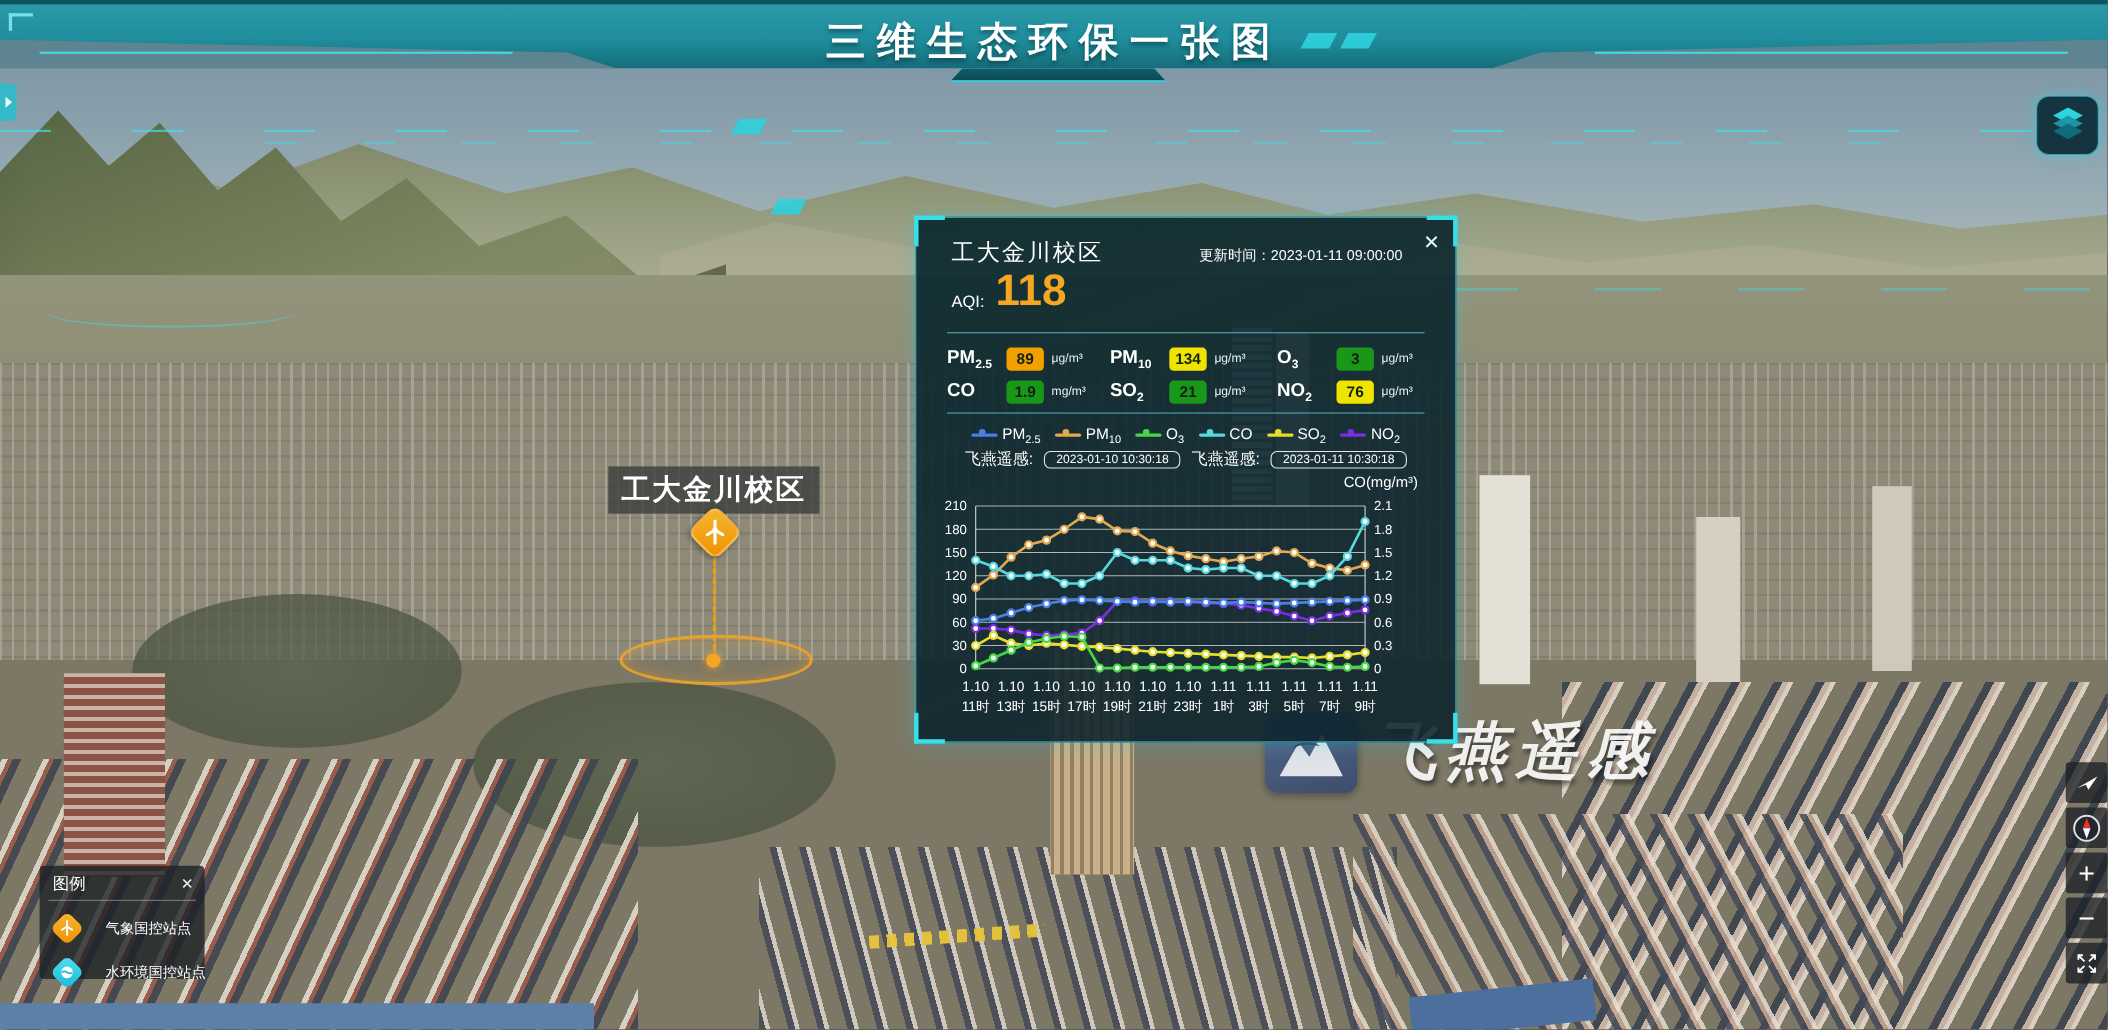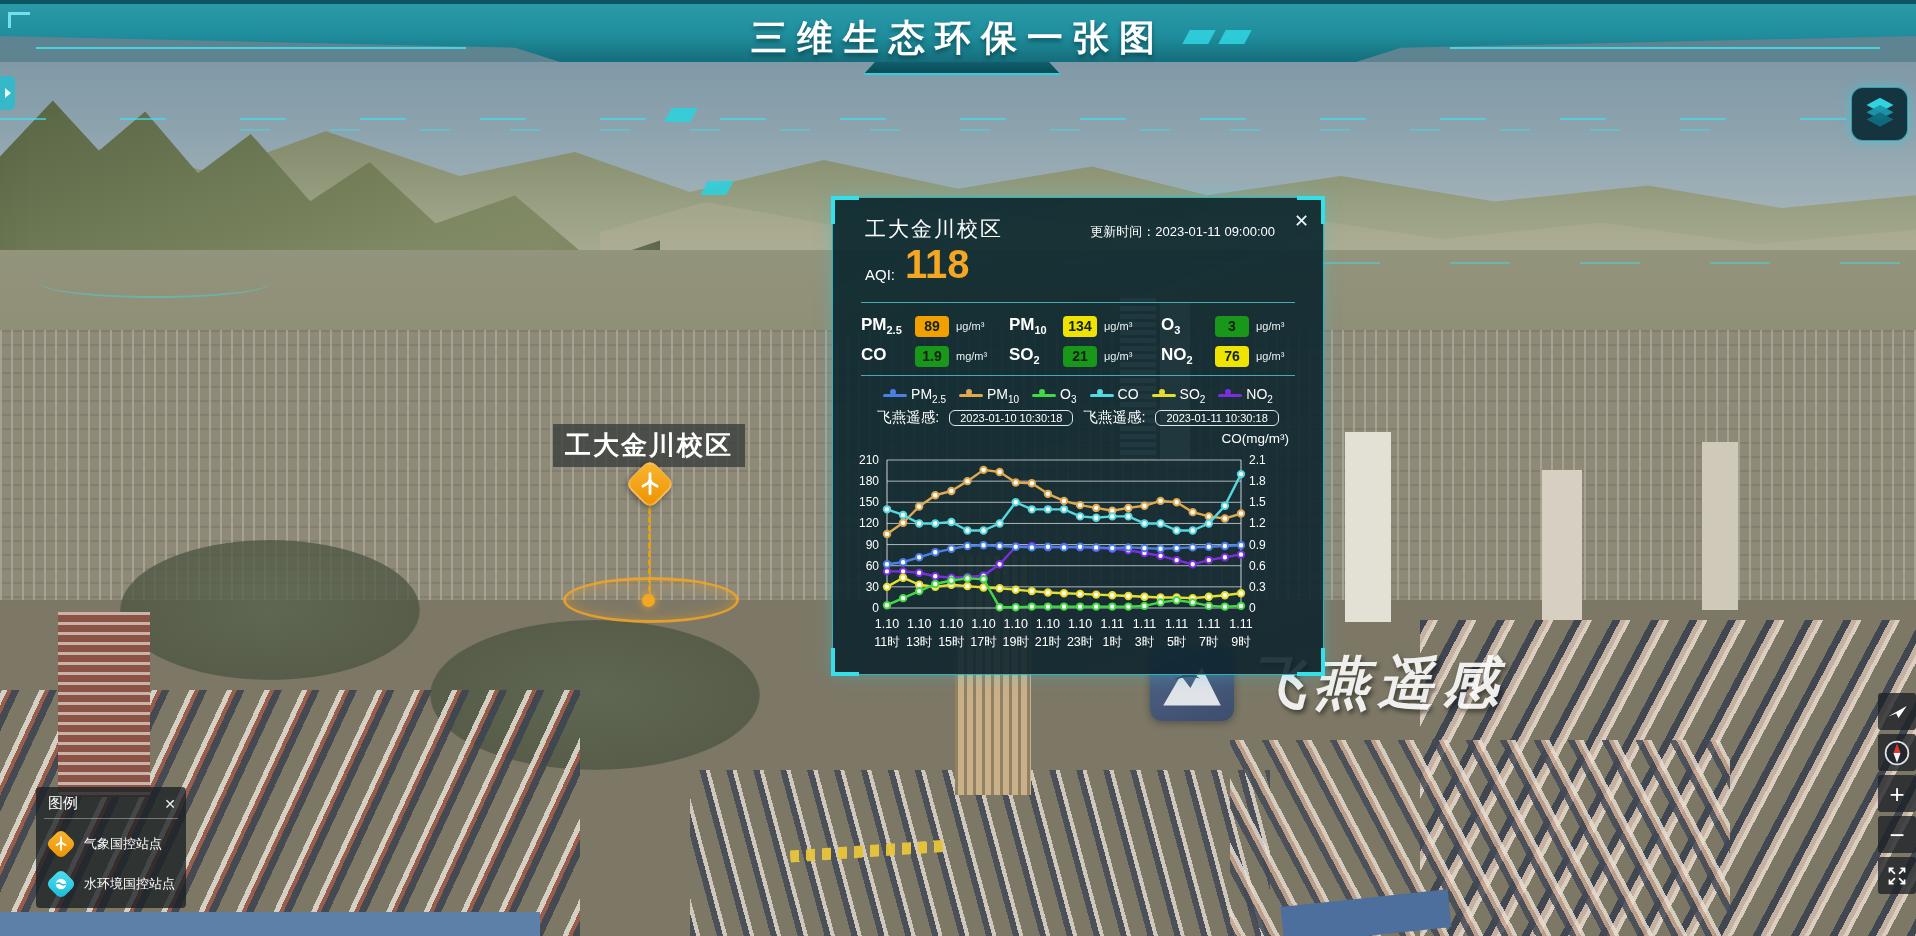--- a/index.html
+++ b/index.html
@@ -122,33 +122,33 @@
 
   
   .watermark{position:absolute;left:1150px;top:646px;z-index:18;display:flex;align-items:center;opacity:.93;}
   .wm-logo{width:84px;height:74px;border-radius:12px;background:linear-gradient(160deg,#53678c,#384a6e);
       display:flex;align-items:center;justify-content:center;box-shadow:0 2px 8px rgba(0,0,0,.35);}
   .wm-text{margin-left:16px;font-family:"DejaVu Serif","Liberation Serif",serif;font-style:italic;
       font-weight:bold;font-size:56px;color:rgba(255,255,255,.96);letter-spacing:8px;
       text-shadow:2px 3px 5px rgba(0,0,0,.55);}
 
   
-  .legend-panel{position:absolute;left:36px;top:787px;width:150px;height:121px;z-index:30;
+  .legend-panel{position:absolute;left:36px;top:787px;width:150px;height:103px;z-index:30;
       background:rgba(25,32,36,.78);border-radius:4px;color:#fff;}
   .lp-head{display:flex;justify-content:space-between;align-items:center;padding:7px 10px 5px 12px;}
   .lp-title{font-size:15px;}
   .lp-close{font-size:14px;cursor:pointer;color:#eee;}
   .lp-div{height:1px;margin:0 8px;background:rgba(255,255,255,.35);}
   .lp-item{display:flex;align-items:center;margin:10px 0 0 10px;}
   .lp-ico{position:relative;width:30px;height:30px;flex:0 0 30px;}
   .lp-ico .dia{position:absolute;inset:4px;border-radius:6px;transform:rotate(45deg);}
   .lp-ico.orange .dia{background:linear-gradient(135deg,#f7b733,#ee9100);}
   .lp-ico.cyan .dia{background:linear-gradient(135deg,#4fe3f2,#18b8d8);}
   .lp-ico svg{position:absolute;inset:6px;}
-  .lp-label{font-size:13px;margin-left:8px;white-space:nowrap;}
+  .lp-label{font-size:13px;margin-left:20px;white-space:nowrap;}
 
   
   .station-panel{position:absolute;left:832px;top:197px;width:492px;height:478px;z-index:50;
       background:linear-gradient(160deg,rgba(10,40,46,.92),rgba(12,34,44,.88));
       border:1px solid rgba(60,210,225,.8);
       box-shadow:0 0 16px rgba(40,200,220,.35);color:#fff;}
   .corner{position:absolute;width:28px;height:28px;border-color:#35e0e8;border-style:solid;border-width:0;}
   .c-tl{left:-2px;top:-2px;border-left-width:4px;border-top-width:4px;}
   .c-tr{right:-2px;top:-2px;border-right-width:4px;border-top-width:4px;}
   .c-bl{left:-2px;bottom:-2px;border-left-width:4px;border-bottom-width:4px;}

